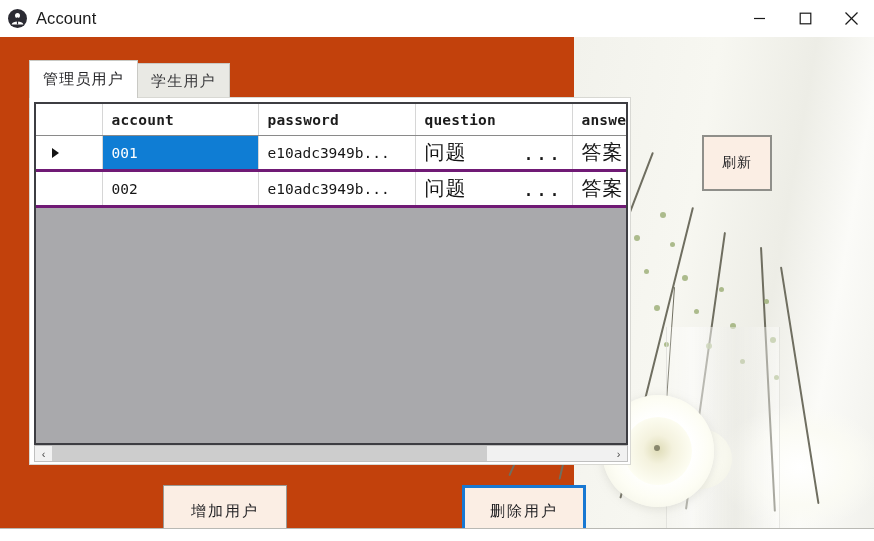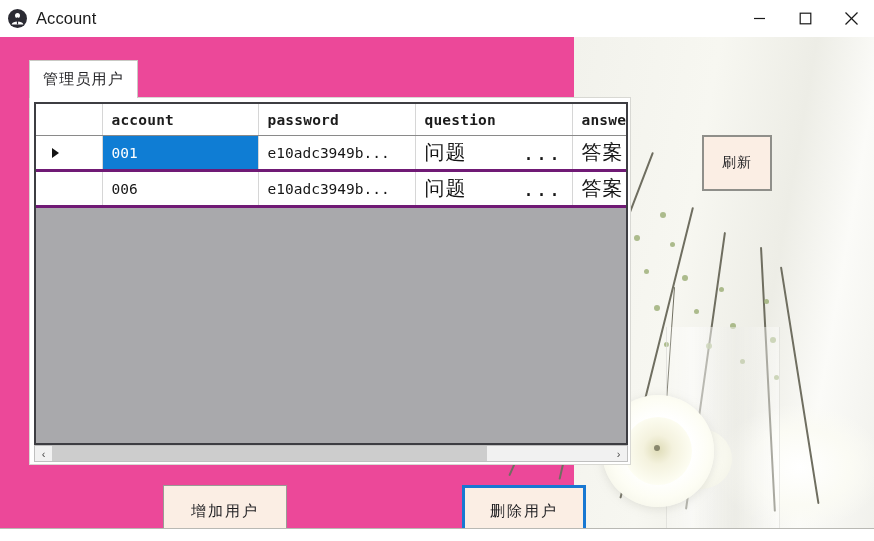--- a/index.html
+++ b/index.html
@@ -32,21 +32,21 @@
   #wincontrols{position:absolute;right:0;top:0;height:37px;display:flex;}
   .wbtn{
     width:46px;height:37px;display:flex;align-items:center;justify-content:center;
     cursor:default;
   }
   .wbtn svg{display:block;}
 
   
   #client{
     position:absolute;left:0;top:37px;width:874px;height:492px;
-    background:#ec4899;
+    background:#c2410c;
     overflow:hidden;
   }
 
   
   #bgphoto{
     position:absolute;right:0;top:0;width:300px;height:492px;
     background:
       radial-gradient(ellipse 120px 90px at 226px 430px, #ffffff 0%, #fbfbf4 42%, rgba(250,250,243,0) 70%),
       linear-gradient(100deg,#f2f2ec 0%,#f7f7f1 38%,#ededE6 63%,#fbfbf8 80%,#f1f1ec 100%);
   }
@@ -251,20 +251,21 @@
       <div class="bud" style="left:200px;top:338px;width:5px;height:5px;"></div>
       <div class="bud" style="left:44px;top:252px;width:6px;height:6px;"></div>
       <div class="bud" style="left:30px;top:290px;width:5px;height:5px;"></div>
       <div class="vase"></div>
       <div id="flower2"></div>
       <div id="flower"></div>
     </div>
 
     <div id="tabstrip">
       <div class="tab active">管理员用户</div>
+      <div class="tab inactive">学生用户</div>
     </div>
 
     <div id="grid-outer">
       <div id="grid">
         <table>
           <colgroup>
             <col style="width:66px">
               <col style="width:156px">
               <col style="width:157px">
               <col style="width:157px">
@@ -289,21 +290,21 @@
               <td class="cjk">
                 <div class="qcell">
                   <span>问题</span>
                   <span class="qdots">...</span>
                 </div>
               </td>
               <td class="cjk">答案</td>
             </tr>
             <tr>
               <td class="rowhdr"></td>
-              <td>006</td>
+              <td>002</td>
               <td>e10adc3949b...</td>
               <td class="cjk">
                 <div class="qcell">
                   <span>问题</span>
                   <span class="qdots">...</span>
                 </div>
               </td>
               <td class="cjk">答案</td>
             </tr>
           </tbody>

